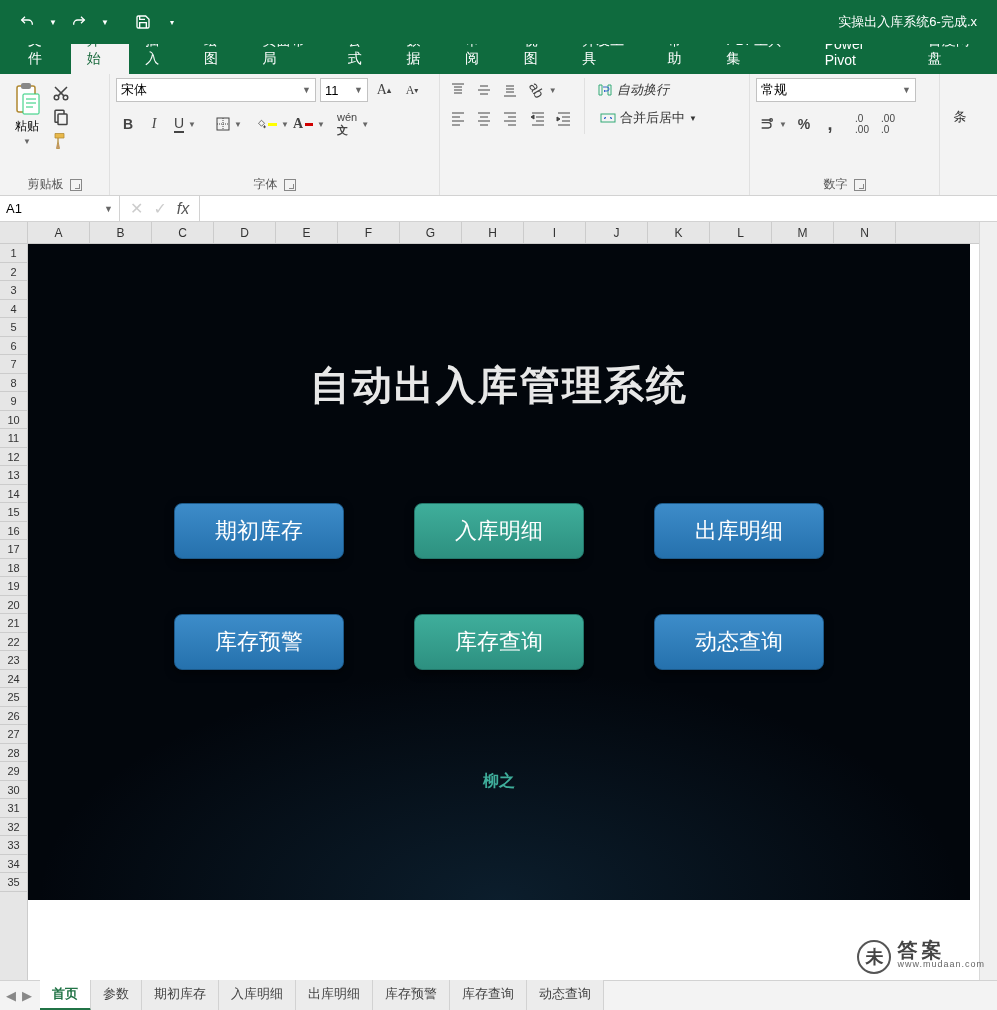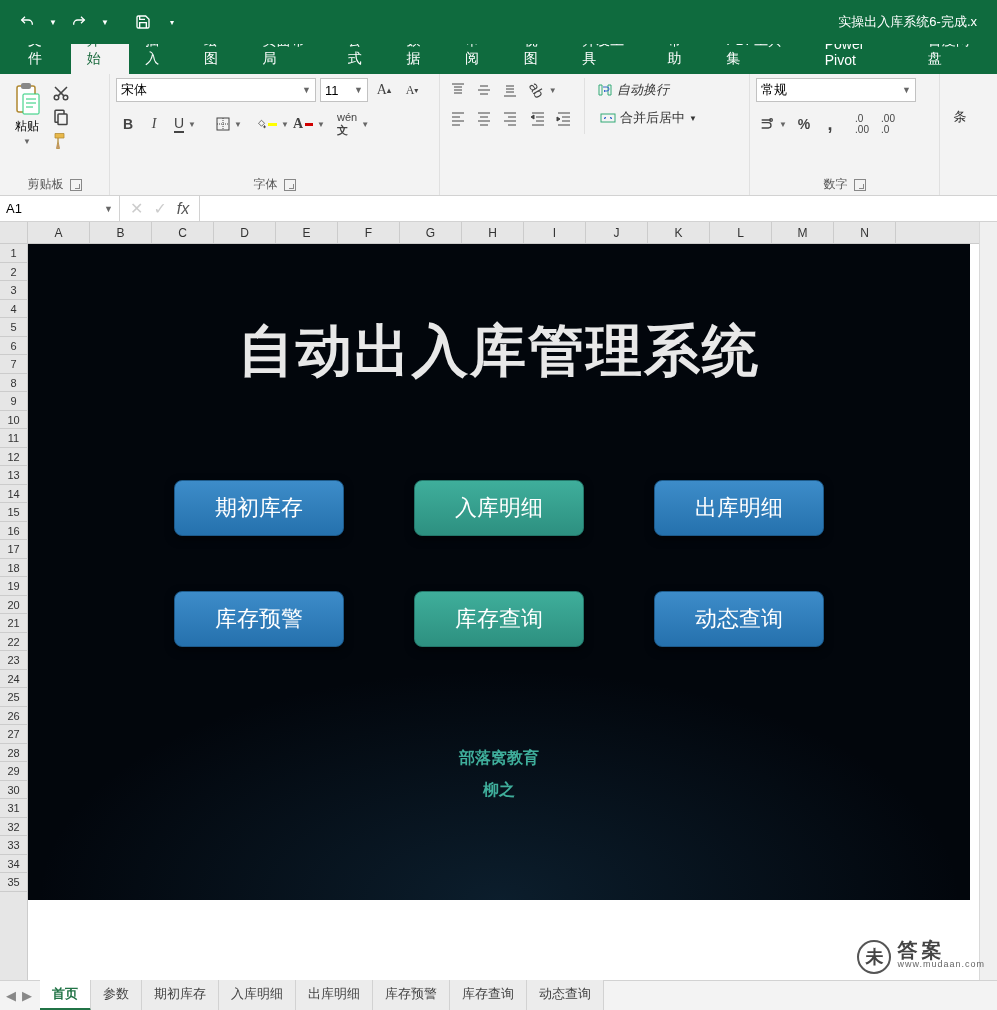--- a/index.html
+++ b/index.html
@@ -68,21 +68,21 @@
 .corner { width:28px; height:22px; background:#e6e6e6; border-right:1px solid #ccc; border-bottom:1px solid #ccc; position:absolute; top:0; left:0;}
 .colhdrs { position:absolute; top:0; left:28px; right:0; height:22px; background:#e6e6e6; border-bottom:1px solid #ccc; display:flex;}
 .colhdr { border-right:1px solid #ccc; text-align:center; font-size:12px; color:#333; line-height:22px;}
 .rowhdrs { position:absolute; top:22px; left:0; width:28px; bottom:0; background:#e6e6e6; border-right:1px solid #ccc;}
 .rowhdr { height:18.5px; border-bottom:1px solid #ccc; text-align:center; font-size:11px; color:#333; line-height:18.5px;}
 .cells { position:absolute; top:22px; left:28px; right:0; bottom:0; background:#fff; }
 .sel-cell { position:absolute; top:0; left:0; width:62px; height:18.7px; border:2px solid #217346; pointer-events:none;}
 
 
 .dashboard { position:absolute; top:0; left:0; width: 942px; height: 656px; background:#02060c; overflow:hidden; background-image: radial-gradient(ellipse 70% 50% at 50% 100%, rgba(40,100,140,0.25) 0%, rgba(0,0,0,0) 70%);}
-.dash-title { color:#e8e8e8; font-size:56px; font-weight:bold; text-align:center; margin-top:70px; letter-spacing:2px;}
+.dash-title { color:#e8e8e8; font-size:40px; font-weight:bold; text-align:center; margin-top:114px; letter-spacing:2px;}
 .dash-btns { display:flex; justify-content:center; gap:70px; margin-top:90px;}
 .dash-btns.row2{margin-top:55px;}
 .dbtn { width:170px; height:56px; border-radius:8px; display:flex; align-items:center; justify-content:center; color:#fff; font-size:22px; box-shadow: 0 3px 8px rgba(0,0,0,0.5);}
 .dbtn.blue { background: linear-gradient(#3d8cc9,#2571ad); border:1px solid #1d5a8a;}
 .dbtn.green { background: linear-gradient(#3fae9b,#2d9080); border:1px solid #23776a;}
 .dash-footer { text-align:center; color:#3fae9b; font-size:16px; margin-top:95px; font-weight:bold; line-height:32px;}
 
 
 .sheet-tabs { position:absolute; bottom:0; left:0; right:0; height:30px; background:#f3f3f3; border-top:1px solid #d2d2d2; display:flex; align-items:center; padding-left:40px; font-size:13px;}
 .nav-arrows{position:absolute;left:6px;display:flex;gap:6px;color:#888;}
@@ -462,21 +462,20 @@
           <div class="dbtn blue">期初库存</div>
           <div class="dbtn green">入库明细</div>
           <div class="dbtn blue">出库明细</div>
         </div>
       <div class="dash-btns row2" id="dash-row2">
           <div class="dbtn blue">库存预警</div>
           <div class="dbtn green">库存查询</div>
           <div class="dbtn blue">动态查询</div>
         </div>
       <div class="dash-footer">
-        <div>部落窝教育</div>
         <div>柳之</div>
       </div>
     </div>
   </div>
 </div>
 
 <div class="scroll-r"></div>
 
 <div class="sheet-tabs">
   <div class="nav-arrows">

